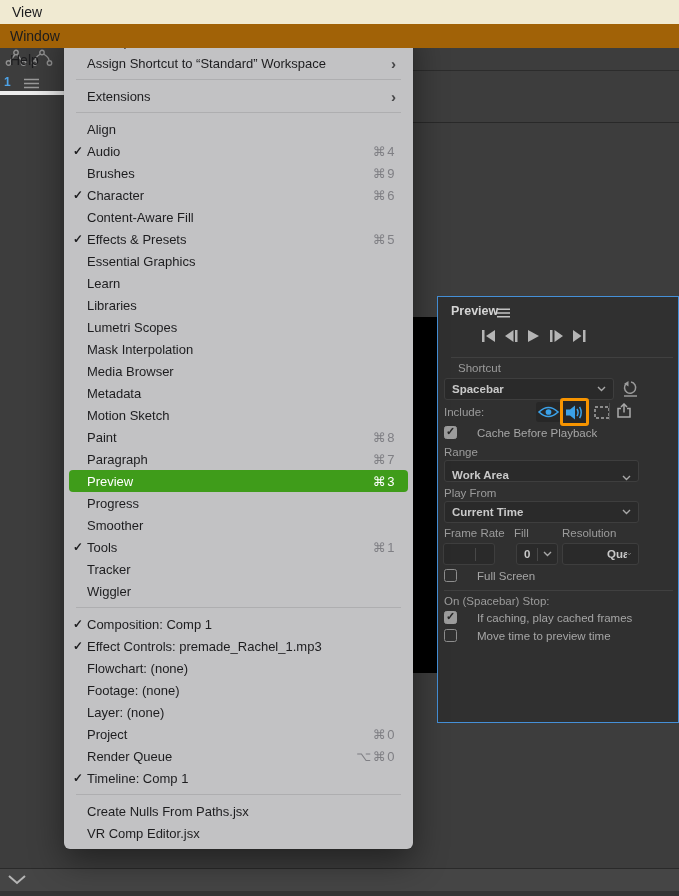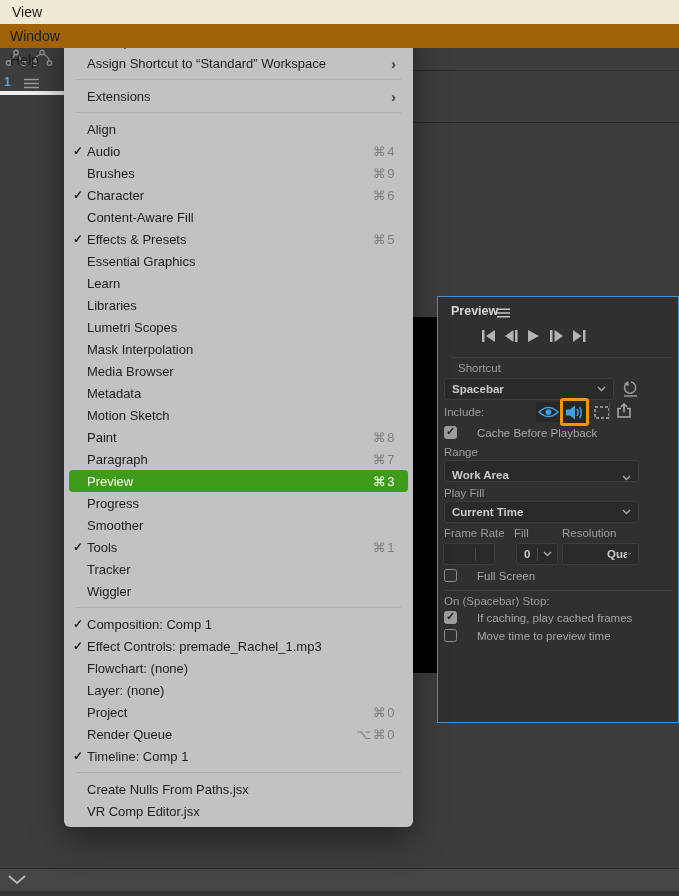--- a/index.html
+++ b/index.html
@@ -240,20 +240,24 @@
       <div class="menu-row">
         <span class="chk on"></span>
         <span class="lbl">Effect Controls: premade_Rachel_1.mp3</span>
       </div>
       <div class="menu-row">
         <span class="chk"></span>
         <span class="lbl">Flowchart: (none)</span>
       </div>
       <div class="menu-row">
         <span class="chk"></span>
+        <span class="lbl">Footage: (none)</span>
+      </div>
+      <div class="menu-row">
+        <span class="chk"></span>
         <span class="lbl">Layer: (none)</span>
       </div>
       <div class="menu-row">
         <span class="chk"></span>
         <span class="lbl">Project</span>
         <span class="sc">⌘0</span>
       </div>
       <div class="menu-row">
         <span class="chk"></span>
         <span class="lbl">Render Queue</span>
@@ -365,21 +369,21 @@
     </div>
 
     <div class="p-label" style="left:6px;top:149px;">Range</div>
     <div class="dd" style="left:6px;top:163px;width:195px;align-items:flex-end;">
       <span class="ddt">Work Area</span>
       <svg width="9" height="6" viewBox="0 0 9 6">
         <polyline points="1,1 4.5,4.5 8,1" fill="none" stroke="#a8a8a8" stroke-width="1.4"></polyline>
       </svg>
     </div>
 
-    <div class="p-label" style="left:6px;top:190px;">Play Fill</div>
+    <div class="p-label" style="left:6px;top:190px;">Play From</div>
     <div class="dd" style="left:6px;top:204px;width:195px;">
       <span class="ddt">Current Time</span>
       <svg width="9" height="6" viewBox="0 0 9 6">
         <polyline points="1,1 4.5,4.5 8,1" fill="none" stroke="#a8a8a8" stroke-width="1.4"></polyline>
       </svg>
     </div>
 
     <div class="p-label" style="left:6px;top:230px;">Frame Rate</div>
     <div class="p-label" style="left:76px;top:230px;">Fill</div>
     <div class="p-label" style="left:124px;top:230px;">Resolution</div>

